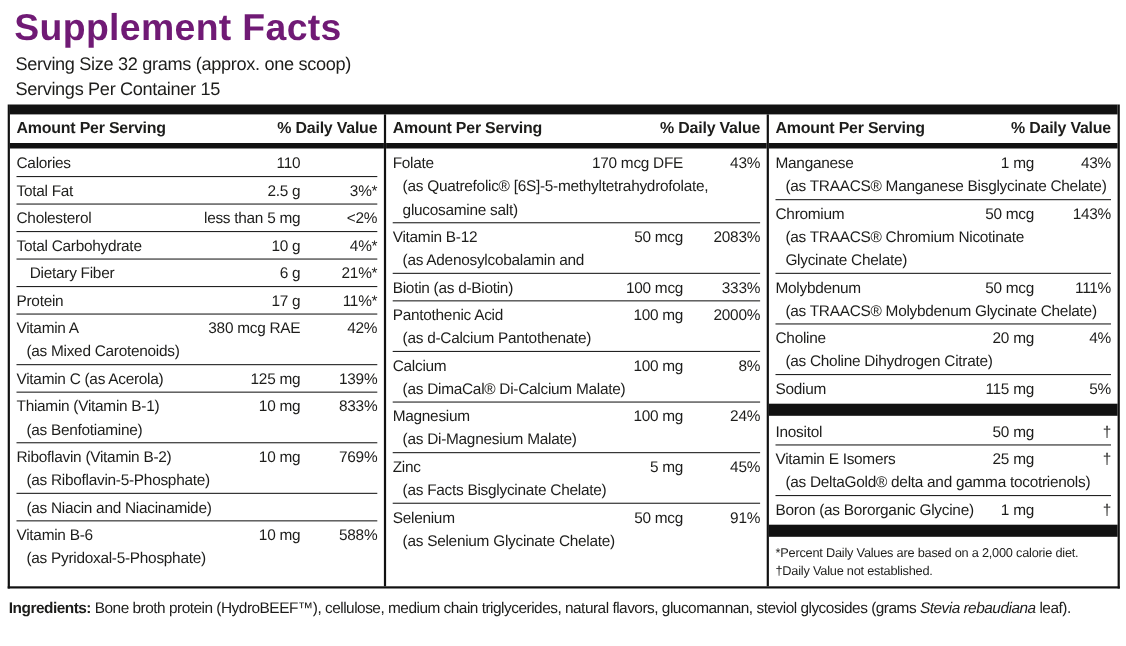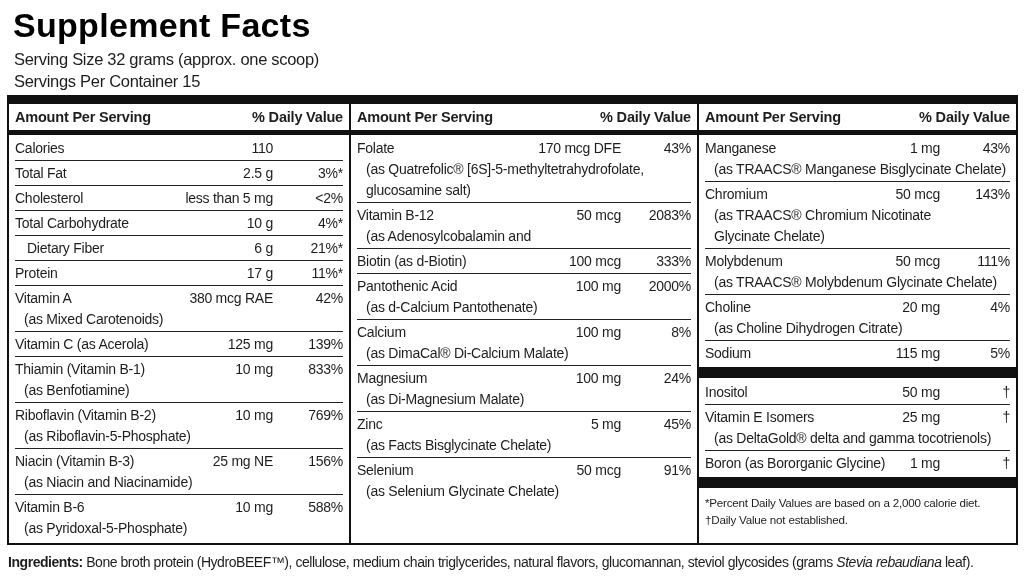--- a/index.html
+++ b/index.html
@@ -5,21 +5,21 @@
   html,body{margin:0;padding:0;background:#fff;}
   body{
     width:1024px;height:587px;overflow:hidden;
     font-family:"Liberation Sans",sans-serif;
     color:#1d1d1b;
     -webkit-font-smoothing:antialiased;
   }
   .page{padding:4px 6px 0 7px;}
   .title{
     font-size:34px;font-weight:bold;letter-spacing:.3px;
-    margin:2px 0 3px 6px;color:#000000;
+    margin:2px 0 3px 6px;color:#701a75;
   }
   .serving{
     font-size:16.5px;letter-spacing:-.3px;line-height:22px;margin-left:7px;
   }
   .facts{
     margin-top:3px;
     border:2.5px solid #111;border-top:none;
   }
   .topbar{height:9px;background:#111;}
   .cols{display:flex;align-items:stretch;}
@@ -141,25 +141,20 @@
           </div>
           <div class="row">
             <div class="rmain">
               <span class="rname">Riboflavin (Vitamin B-2)</span>
               <span class="ramt">10 mg</span>
               <span class="rdv">769%</span>
             </div>
             <div class="sub">(as Riboflavin-5-Phosphate)</div>
           </div>
           <div class="row">
-            <div class="rmain">
-              <span class="rname">Niacin (Vitamin B-3)</span>
-              <span class="ramt">25 mg NE</span>
-              <span class="rdv">156%</span>
-            </div>
             <div class="sub">(as Niacin and Niacinamide)</div>
           </div>
           <div class="row nb">
             <div class="rmain">
               <span class="rname">Vitamin B-6</span>
               <span class="ramt">10 mg</span>
               <span class="rdv">588%</span>
             </div>
             <div class="sub">(as Pyridoxal-5-Phosphate)</div>
           </div>

